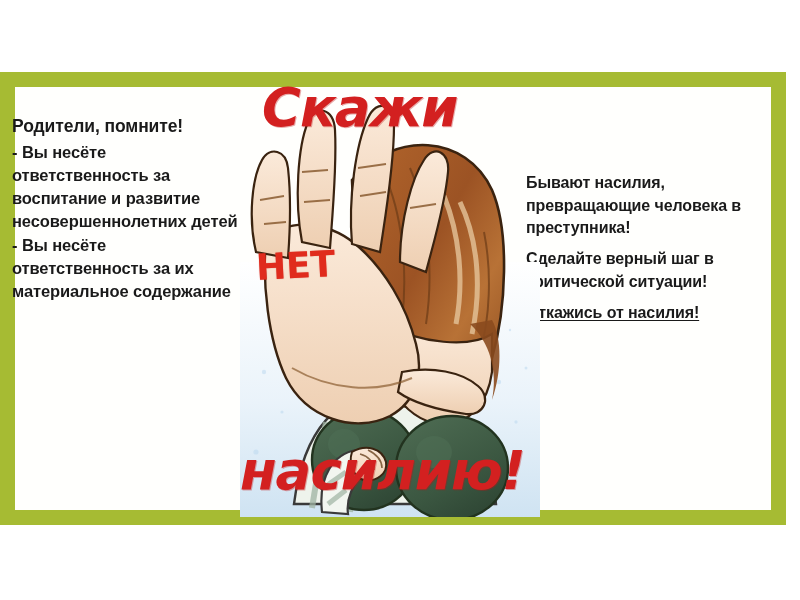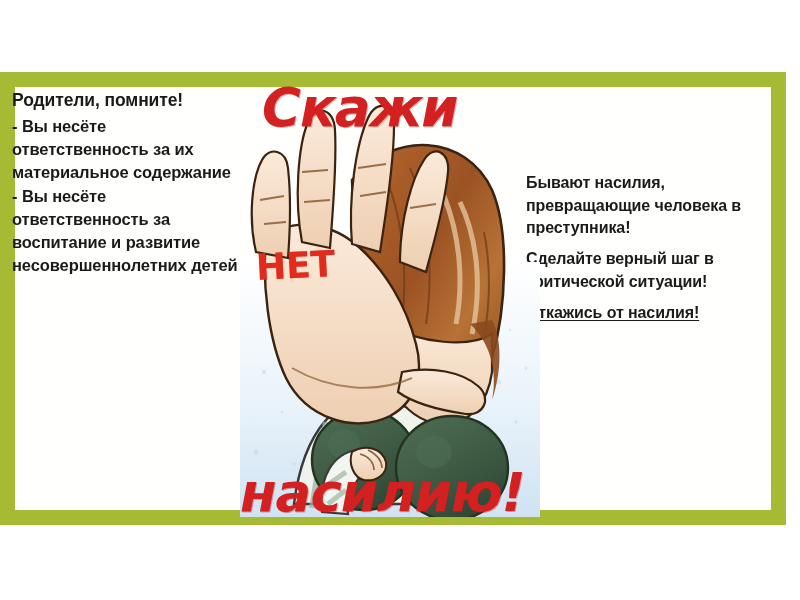--- a/index.html
+++ b/index.html
@@ -49,20 +49,21 @@
     color: #1a1a1a;
     font-weight: bold;
     font-size: 16.5px;
     line-height: 1.40;
     letter-spacing: -0.1px;
   }
   #left-heading {
     font-size: 17.5px;
     margin-bottom: 2px;
     white-space: nowrap;
+    margin-top: 26px;
   }
   .left-para { margin-top: 1px; }
 
   
   #right-text-block {
     position: absolute;
     left: 526px;
     top: 172px;
     width: 250px;
     color: #1a1a1a;
@@ -93,21 +94,21 @@
     font-style: italic;
     letter-spacing: -1px;
     text-shadow: 1px 1px 0 rgba(190,20,20,.35);
     white-space: nowrap;
   }
   #poster-word-top {
     left: 28px; top: 5px;
     font-size: 53px;
   }
   #poster-word-bottom {
-    left: 6px; top: 390px;
+    left: 6px; top: 368px;
     font-size: 53px;
   }
   #palm-word {
     position: absolute;
     left: 22px; top: 173px;
     font-size: 36px;
     font-family: "DejaVu Sans", sans-serif;
     font-weight: bold;
     color: #e02b1d;
     letter-spacing: 0px;
@@ -122,22 +123,22 @@
 <div id="slide-frame">
   <div id="frame-inner"></div>
   <div class="frame-bar" id="frame-top"></div>
   <div class="frame-bar" id="frame-bottom"></div>
   <div class="frame-bar" id="frame-left"></div>
   <div class="frame-bar" id="frame-right"></div>
 </div>
 
 <div id="left-text-block">
   <div id="left-heading">Родители, помните!</div>
+  <div class="left-para">- Вы несёте ответственность за воспитание и развитие несовершеннолетних детей</div>
   <div class="left-para">- Вы несёте ответственность за их материальное содержание</div>
-  <div class="left-para">- Вы несёте ответственность за воспитание и развитие несовершеннолетних детей</div>
 </div>
 
 <div id="right-text-block">
   <div class="right-para">Бывают насилия, превращающие человека в преступника!</div>
   <div class="right-para">Сделайте верный шаг в критической ситуации!</div>
   <div class="right-para underlined">Откажись от насилия!</div>
 </div>
 
 <div id="poster-illustration">
   <svg width="312" height="455" viewBox="0 0 312 455" xmlns="http://www.w3.org/2000/svg">

